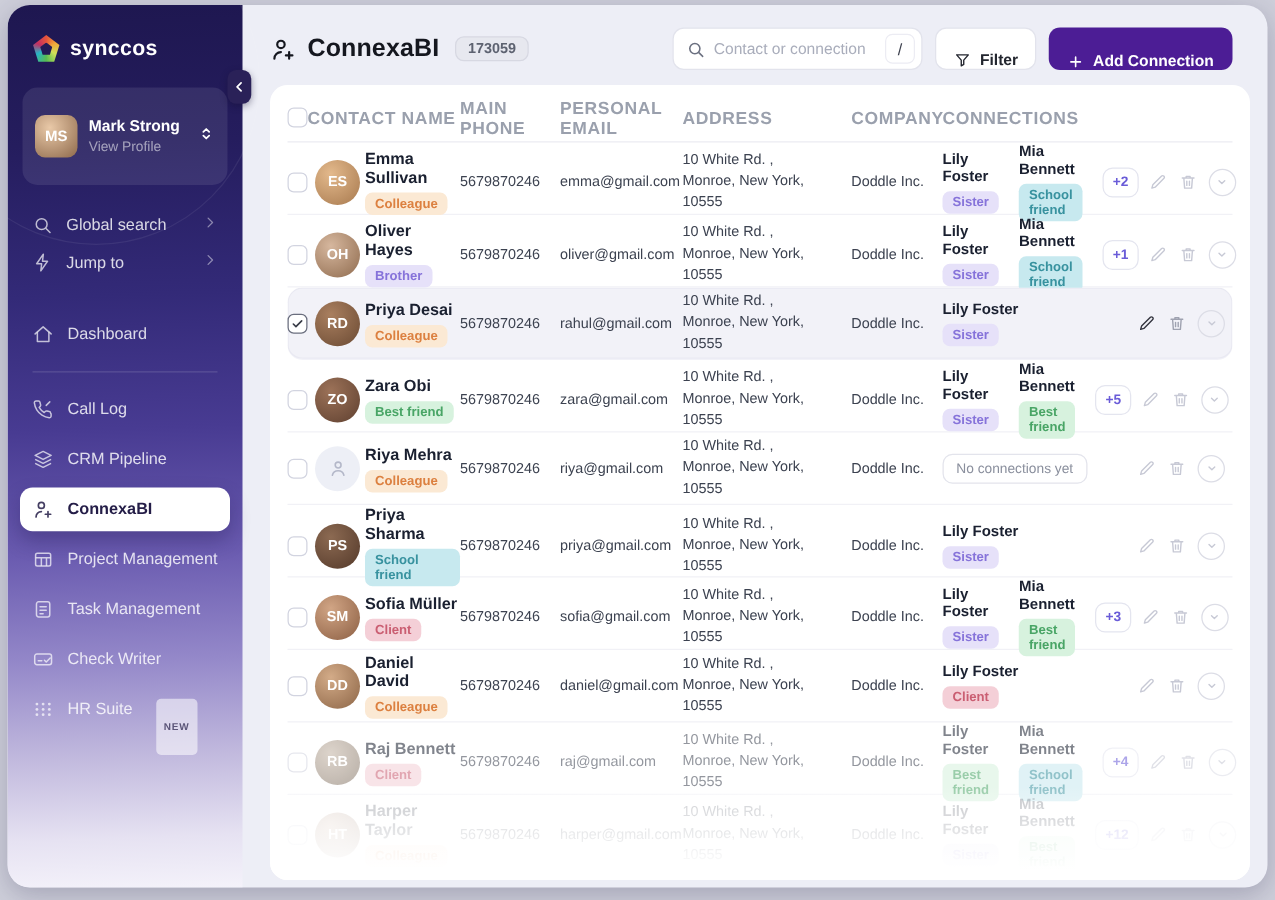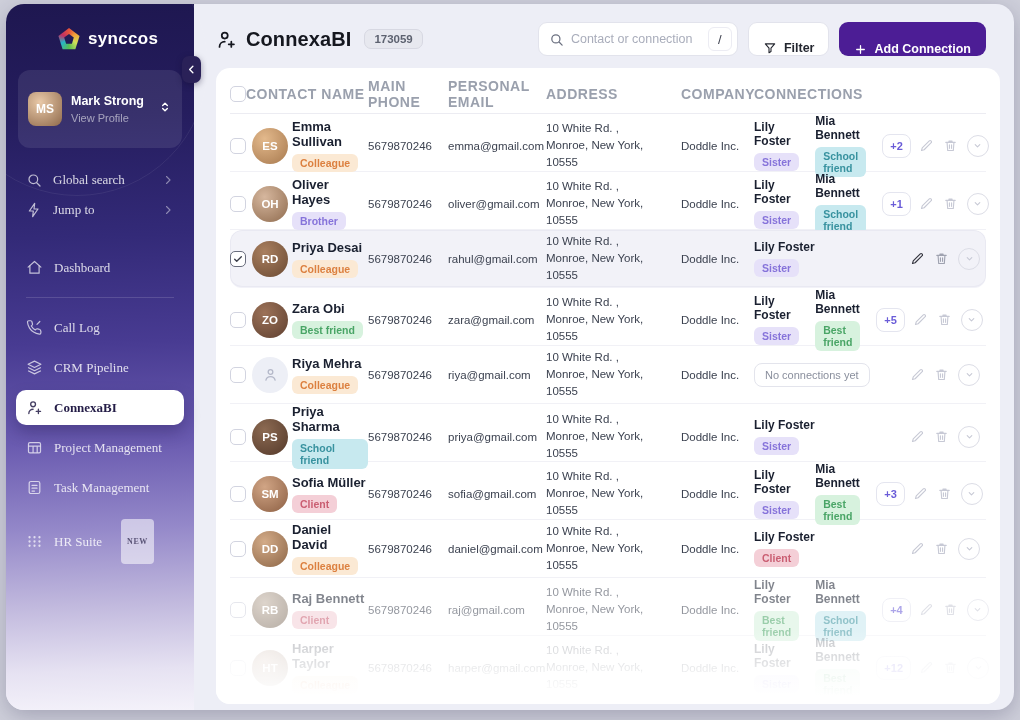--- a/index.html
+++ b/index.html
@@ -4,40 +4,40 @@
 <style>
   * { margin:0; padding:0; box-sizing:border-box; }
   html,body { width:1020px; height:720px; overflow:hidden; background:#cfd0db; font-family:"Liberation Sans", sans-serif; }
   .app { position:absolute; inset:4px 6px 10px 6px; border-radius:18px; overflow:hidden; background:#edeef6; box-shadow:0 6px 22px rgba(35,30,70,.25); }
 
   
   .sidebar { position:absolute; left:0; top:0; bottom:0; width:188px;
     background:linear-gradient(178deg,#1e1750 0%,#251d5e 16%,#332a78 33%,#483b92 48%,#6a5bb0 62%,#9488c9 74%,#c2bade 85%,#e6e2f2 94%,#f4f2fa 100%); }
   .sidebar::before { content:''; position:absolute; left:-60px; top:-70px; width:260px; height:260px; border-radius:50%;
     border:1px solid rgba(255,255,255,.07); pointer-events:none; }
-  .logo-row { display:flex; align-items:center; gap:8px; padding:24px 0 0 20px;margin-left:32px; }
+  .logo-row { display:flex; align-items:center; gap:8px; padding:24px 0 0 20px; }
   .logo-mark { width:22px; height:22px; position:relative;
     background:conic-gradient(#e6533c,#f0a93a,#cfe05a,#57bd52,#27b4c8,#c22f63,#e6533c);
     clip-path:polygon(50% 0%,98% 36%,79% 97%,21% 97%,2% 36%); }
   .logo-mark::after { content:''; position:absolute; inset:6px; background:#221b56;
     clip-path:polygon(50% 0%,98% 36%,79% 97%,21% 97%,2% 36%); }
   .logo-text { color:#fff; font-size:17px; font-weight:700; letter-spacing:.3px; }
   .user-card { margin:20px 12px 0; background:rgba(255,255,255,.09); border-radius:12px; padding:22px 10px;
     display:flex; align-items:center; gap:9px; cursor:pointer; }
   .user-avatar { width:34px; height:34px; border-radius:8px; background:radial-gradient(circle at 35% 30%,#e9c9a8,#8f6a4c);
     color:#fff; font-size:12px; font-weight:700; display:flex; align-items:center; justify-content:center; }
   .user-name { color:#fff; font-size:12.5px; font-weight:700; line-height:1.25; }
   .user-link { color:rgba(255,255,255,.55); font-size:11px; margin-top:2px; }
   .user-exp { margin-left:auto; color:#fff; }
   .collapse-tab { position:absolute; left:176px; top:52px; width:19px; height:27px; background:#2a2158;
     border-radius:7px; display:flex; align-items:center; justify-content:center; z-index:6; cursor:pointer;
     box-shadow:0 2px 6px rgba(20,15,50,.4); }
   .side-section { margin-top:18px; }
-  .side-item { display:flex; align-items:center; gap:11px; margin:2px 10px; padding:6px 10px;
-    color:rgba(255,255,255,.82); font-size:13px; border-radius:10px; cursor:pointer;font-family:Liberation Serif, serif; }
+  .side-item { display:flex; align-items:flex-start; gap:11px; margin:2px 10px; padding:6px 10px;
+    color:rgba(255,255,255,.82); font-size:13px; border-radius:10px; cursor:pointer; }
   .side-item .chev { margin-left:auto; color:rgba(255,255,255,.45); display:flex; }
   .side-item.mi { padding:9px 10px; margin:5px 10px; }
   .side-item.active { background:#fff; color:#241d47; font-weight:700; box-shadow:0 8px 16px rgba(25,16,70,.28); }
   .side-item .ico { display:flex; opacity:.85; }
   .side-divider { height:1px; background:rgba(255,255,255,.14); margin:12px 20px; }
   .new-badge { margin-left:8px; background:rgba(255,255,255,.55); color:#5b5578; font-size:8px; font-weight:700;
     letter-spacing:.6px; padding:18px 6px; border-radius:4px; }
 
   
   .main { position:absolute; left:188px; top:0; right:0; bottom:0; }
@@ -210,20 +210,30 @@
         <span class="ico">
             <svg width="17" height="17" viewBox="0 0 24 24" fill="none" stroke="currentColor" stroke-width="1.7" stroke-linecap="round">
               <rect x="4.5" y="3.5" width="15" height="17" rx="2.5"></rect>
               <path d="M8.5 9h7M8.5 13h7M8.5 17h3.5"></path>
             </svg>
           </span>
         <span>Task Management</span>
       </div>
       <div class="side-item mi">
         <span class="ico">
+            <svg width="17" height="17" viewBox="0 0 24 24" fill="none" stroke="currentColor" stroke-width="1.7" stroke-linecap="round" stroke-linejoin="round">
+              <rect x="2.5" y="6" width="19" height="12" rx="2.5"></rect>
+              <path d="M6.5 13.5h4"></path>
+              <path d="M13.5 13l2 2 4.5-4.5"></path>
+            </svg>
+          </span>
+        <span>Check Writer</span>
+      </div>
+      <div class="side-item mi">
+        <span class="ico">
             <svg width="17" height="17" viewBox="0 0 24 24" fill="currentColor">
               <circle cx="5" cy="6" r="1.6"></circle>
               <circle cx="12" cy="6" r="1.6"></circle>
               <circle cx="19" cy="6" r="1.6"></circle>
               <circle cx="5" cy="12" r="1.6"></circle>
               <circle cx="12" cy="12" r="1.6"></circle>
               <circle cx="19" cy="12" r="1.6"></circle>
               <circle cx="5" cy="18" r="1.6"></circle>
               <circle cx="12" cy="18" r="1.6"></circle>
               <circle cx="19" cy="18" r="1.6"></circle>

